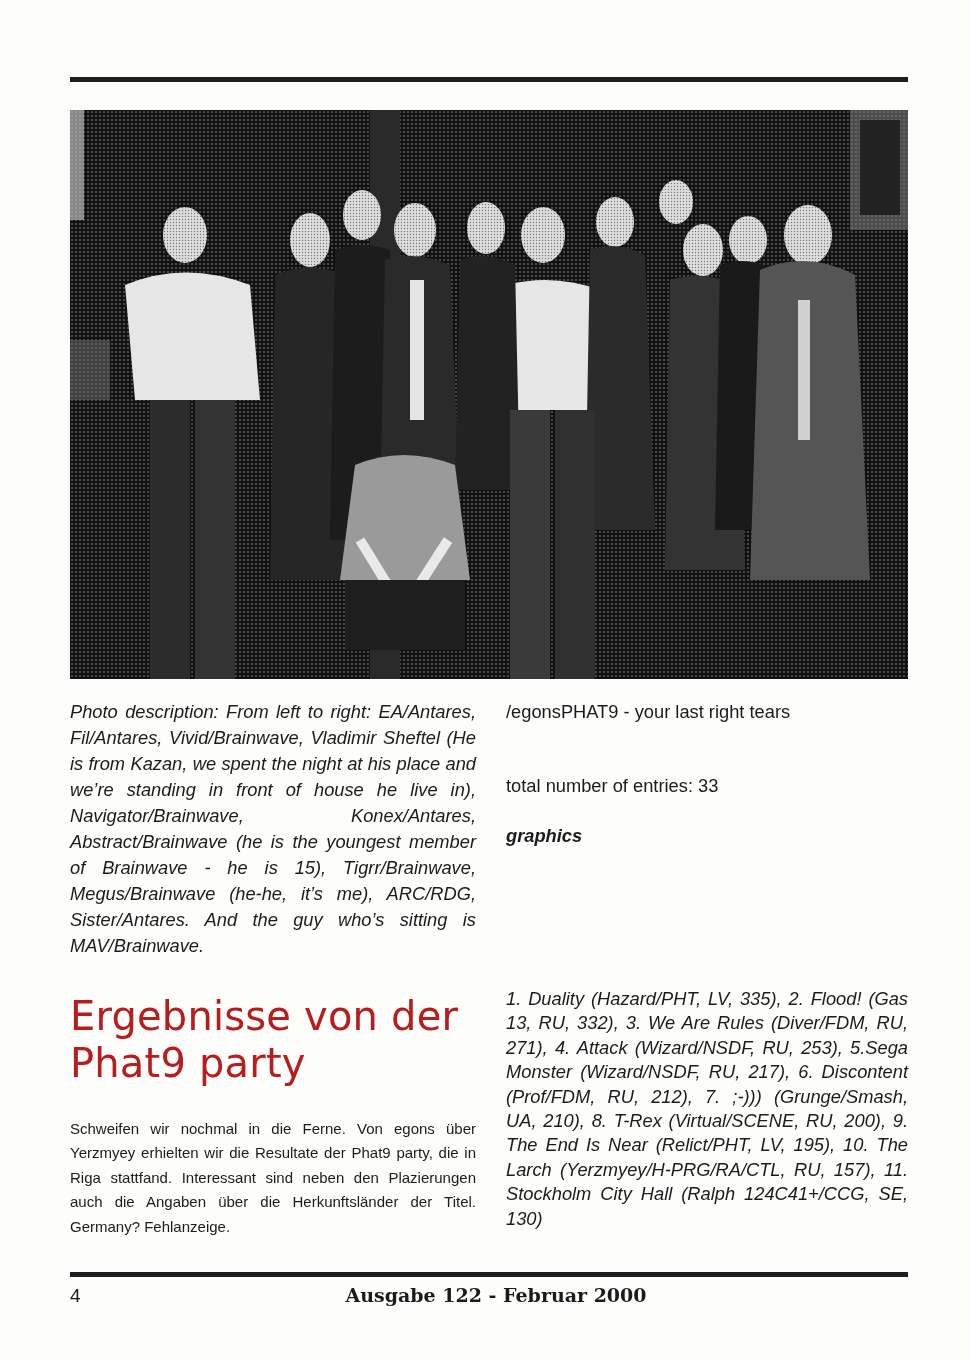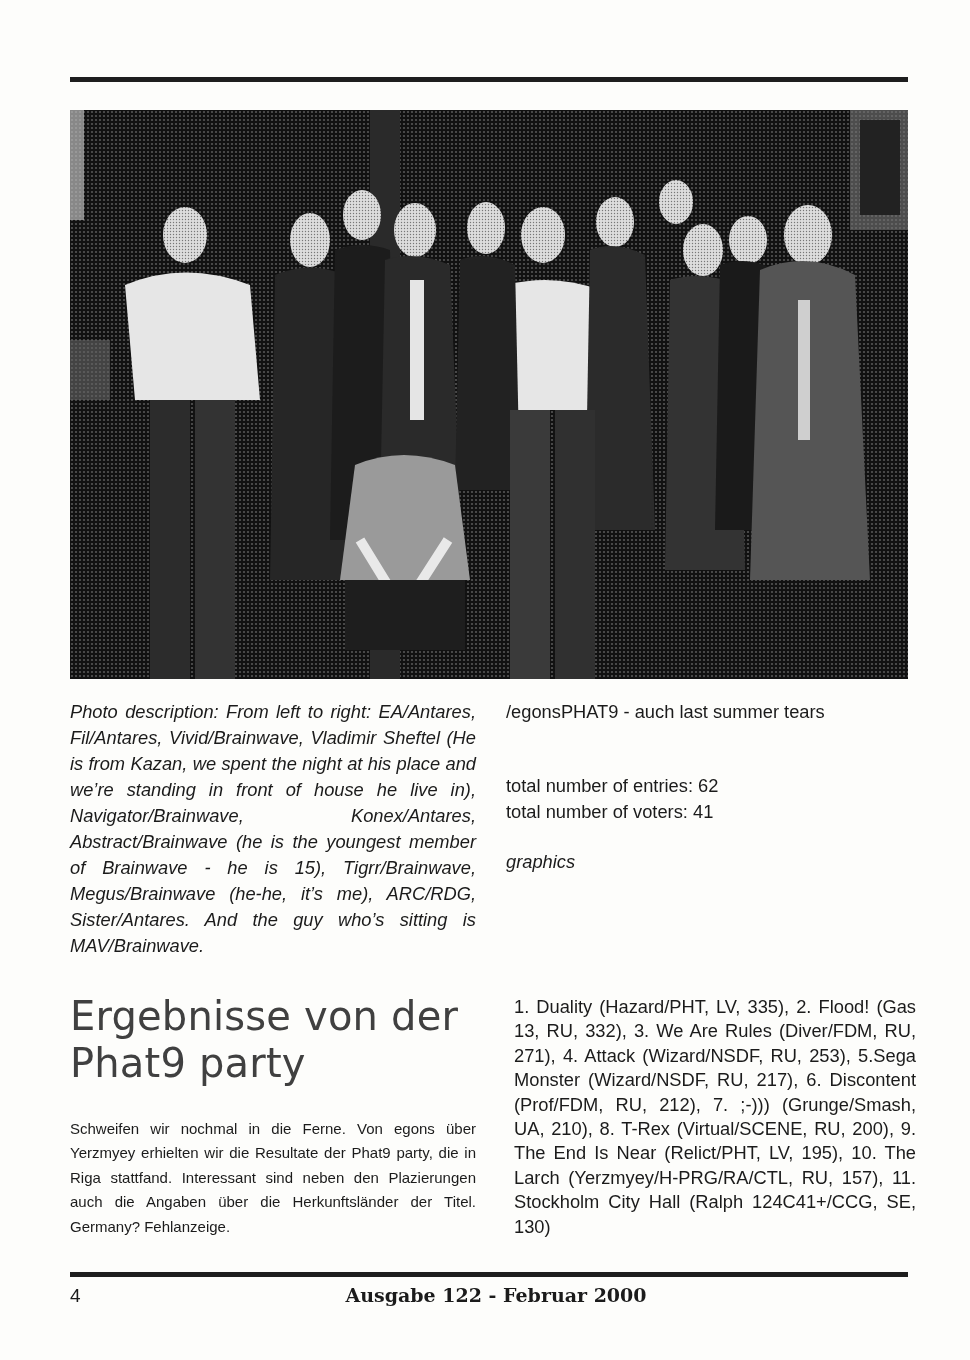--- a/index.html
+++ b/index.html
@@ -17,30 +17,30 @@
   }
   .photo svg { display: block; width: 100%; height: 100%; }
 
   .col { position: absolute; font-size: 18.3px; line-height: 26px; }
   .left { left: 70px; top: 699px; width: 406px; }
   .right { left: 506px; top: 699px; width: 402px; }
 
   .caption { font-style: italic; text-align: justify; margin: 0; }
   .headline {
     font-family: "DejaVu Sans", sans-serif; font-size: 40px; line-height: 47px;
-    font-weight: normal; margin: 0; position: absolute; left: 70px; top: 993px; width: 410px; color: #404040;
+    font-weight: normal; margin: 0; position: absolute; left: 70px; top: 993px; width: 410px; color: #b91c1c;
     letter-spacing: 0.2px;
   }
   .intro { position: absolute; left: 70px; top: 1117px; width: 406px; text-align: justify; margin: 0; font-size: 15px; line-height: 24.4px; }
 
   .p { margin: 0; }
   .just { text-align: justify; letter-spacing: 0.6px; }
   .gap1 { height: 24px; }
-  .section { font-weight: normal; font-style: italic; margin: 0; }
-  .results { position: absolute; left: 506px; top: 987px; width: 402px; text-align: justify; margin: 8px; font-size: 18.3px; line-height: 24.4px; }
+  .section { font-weight: bold; font-style: italic; margin: 0; }
+  .results { position: absolute; left: 506px; top: 987px; width: 402px; text-align: justify; margin: 0; font-size: 18.3px; line-height: 24.4px; font-style: italic; }
 
   .footer { position: absolute; top: 1285px; left: 70px; width: 838px; height: 30px; }
   .page-num { position: absolute; left: 0; top: 0; font-size: 19px; }
   .issue { position: absolute; left: 7px; width: 838px; text-align: center; top: -1px; font-family: "DejaVu Serif", serif; font-weight: bold; font-size: 19px; }
 </style>
 </head>
 <body>
 
 <div class="rule top"></div>
 
@@ -105,25 +105,24 @@
 </div>
 
 <div class="col left">
   <p class="caption">Photo description: From left to right: EA/Antares, Fil/Antares, Vivid/Brainwave, Vladimir Sheftel (He is from Kazan, we spent the night at his place and we’re standing in front of house he live in), Navigator/Brainwave, Konex/Antares, Abstract/Brainwave (he is the youngest member of Brainwave - he is 15), Tigrr/Brainwave, Megus/Brainwave (he-he, it’s me), ARC/RDG, Sister/Antares. And the guy who’s sitting is MAV/Brainwave.</p>
 </div>
 
 <h1 class="headline">Ergebnisse von der Phat9 party</h1>
 <p class="intro">Schweifen wir nochmal in die Ferne. Von egons über Yerzmyey erhielten wir die Resultate der Phat9 party, die in Riga stattfand. Interessant sind neben den Plazierungen auch die Angaben über die Herkunftsländer der Titel. Germany? Fehlanzeige.</p>
 
 <div class="col right">
-  <p class="p">/egonsPHAT9 - auch last summer tears</p>
+  <p class="p">/egonsPHAT9 - your last right tears</p>
   <div class="gap1"></div>
   <div class="gap1"></div>
-  <p class="p">total number of entries: 62</p>
-  <p class="p">total number of voters: 41</p>
+  <p class="p">total number of entries: 33</p>
   <div class="gap1"></div>
   <p class="section">graphics</p>
 </div>
 
 <p class="results">1. Duality (Hazard/PHT, LV, 335), 2. Flood! (Gas 13, RU, 332), 3. We Are Rules (Diver/FDM, RU, 271), 4. Attack (Wizard/NSDF, RU, 253), 5.Sega Monster (Wizard/NSDF, RU, 217), 6. Discontent (Prof/FDM, RU, 212), 7. ;-))) (Grunge/Smash, UA, 210), 8. T-Rex (Virtual/SCENE, RU, 200), 9. The End Is Near (Relict/PHT, LV, 195), 10. The Larch (Yerzmyey/H-PRG/RA/CTL, RU, 157), 11. Stockholm City Hall (Ralph 124C41+/CCG, SE, 130)</p>
 
 <div class="rule bottom"></div>
 
 <div class="footer">
   <span class="page-num">4</span>

